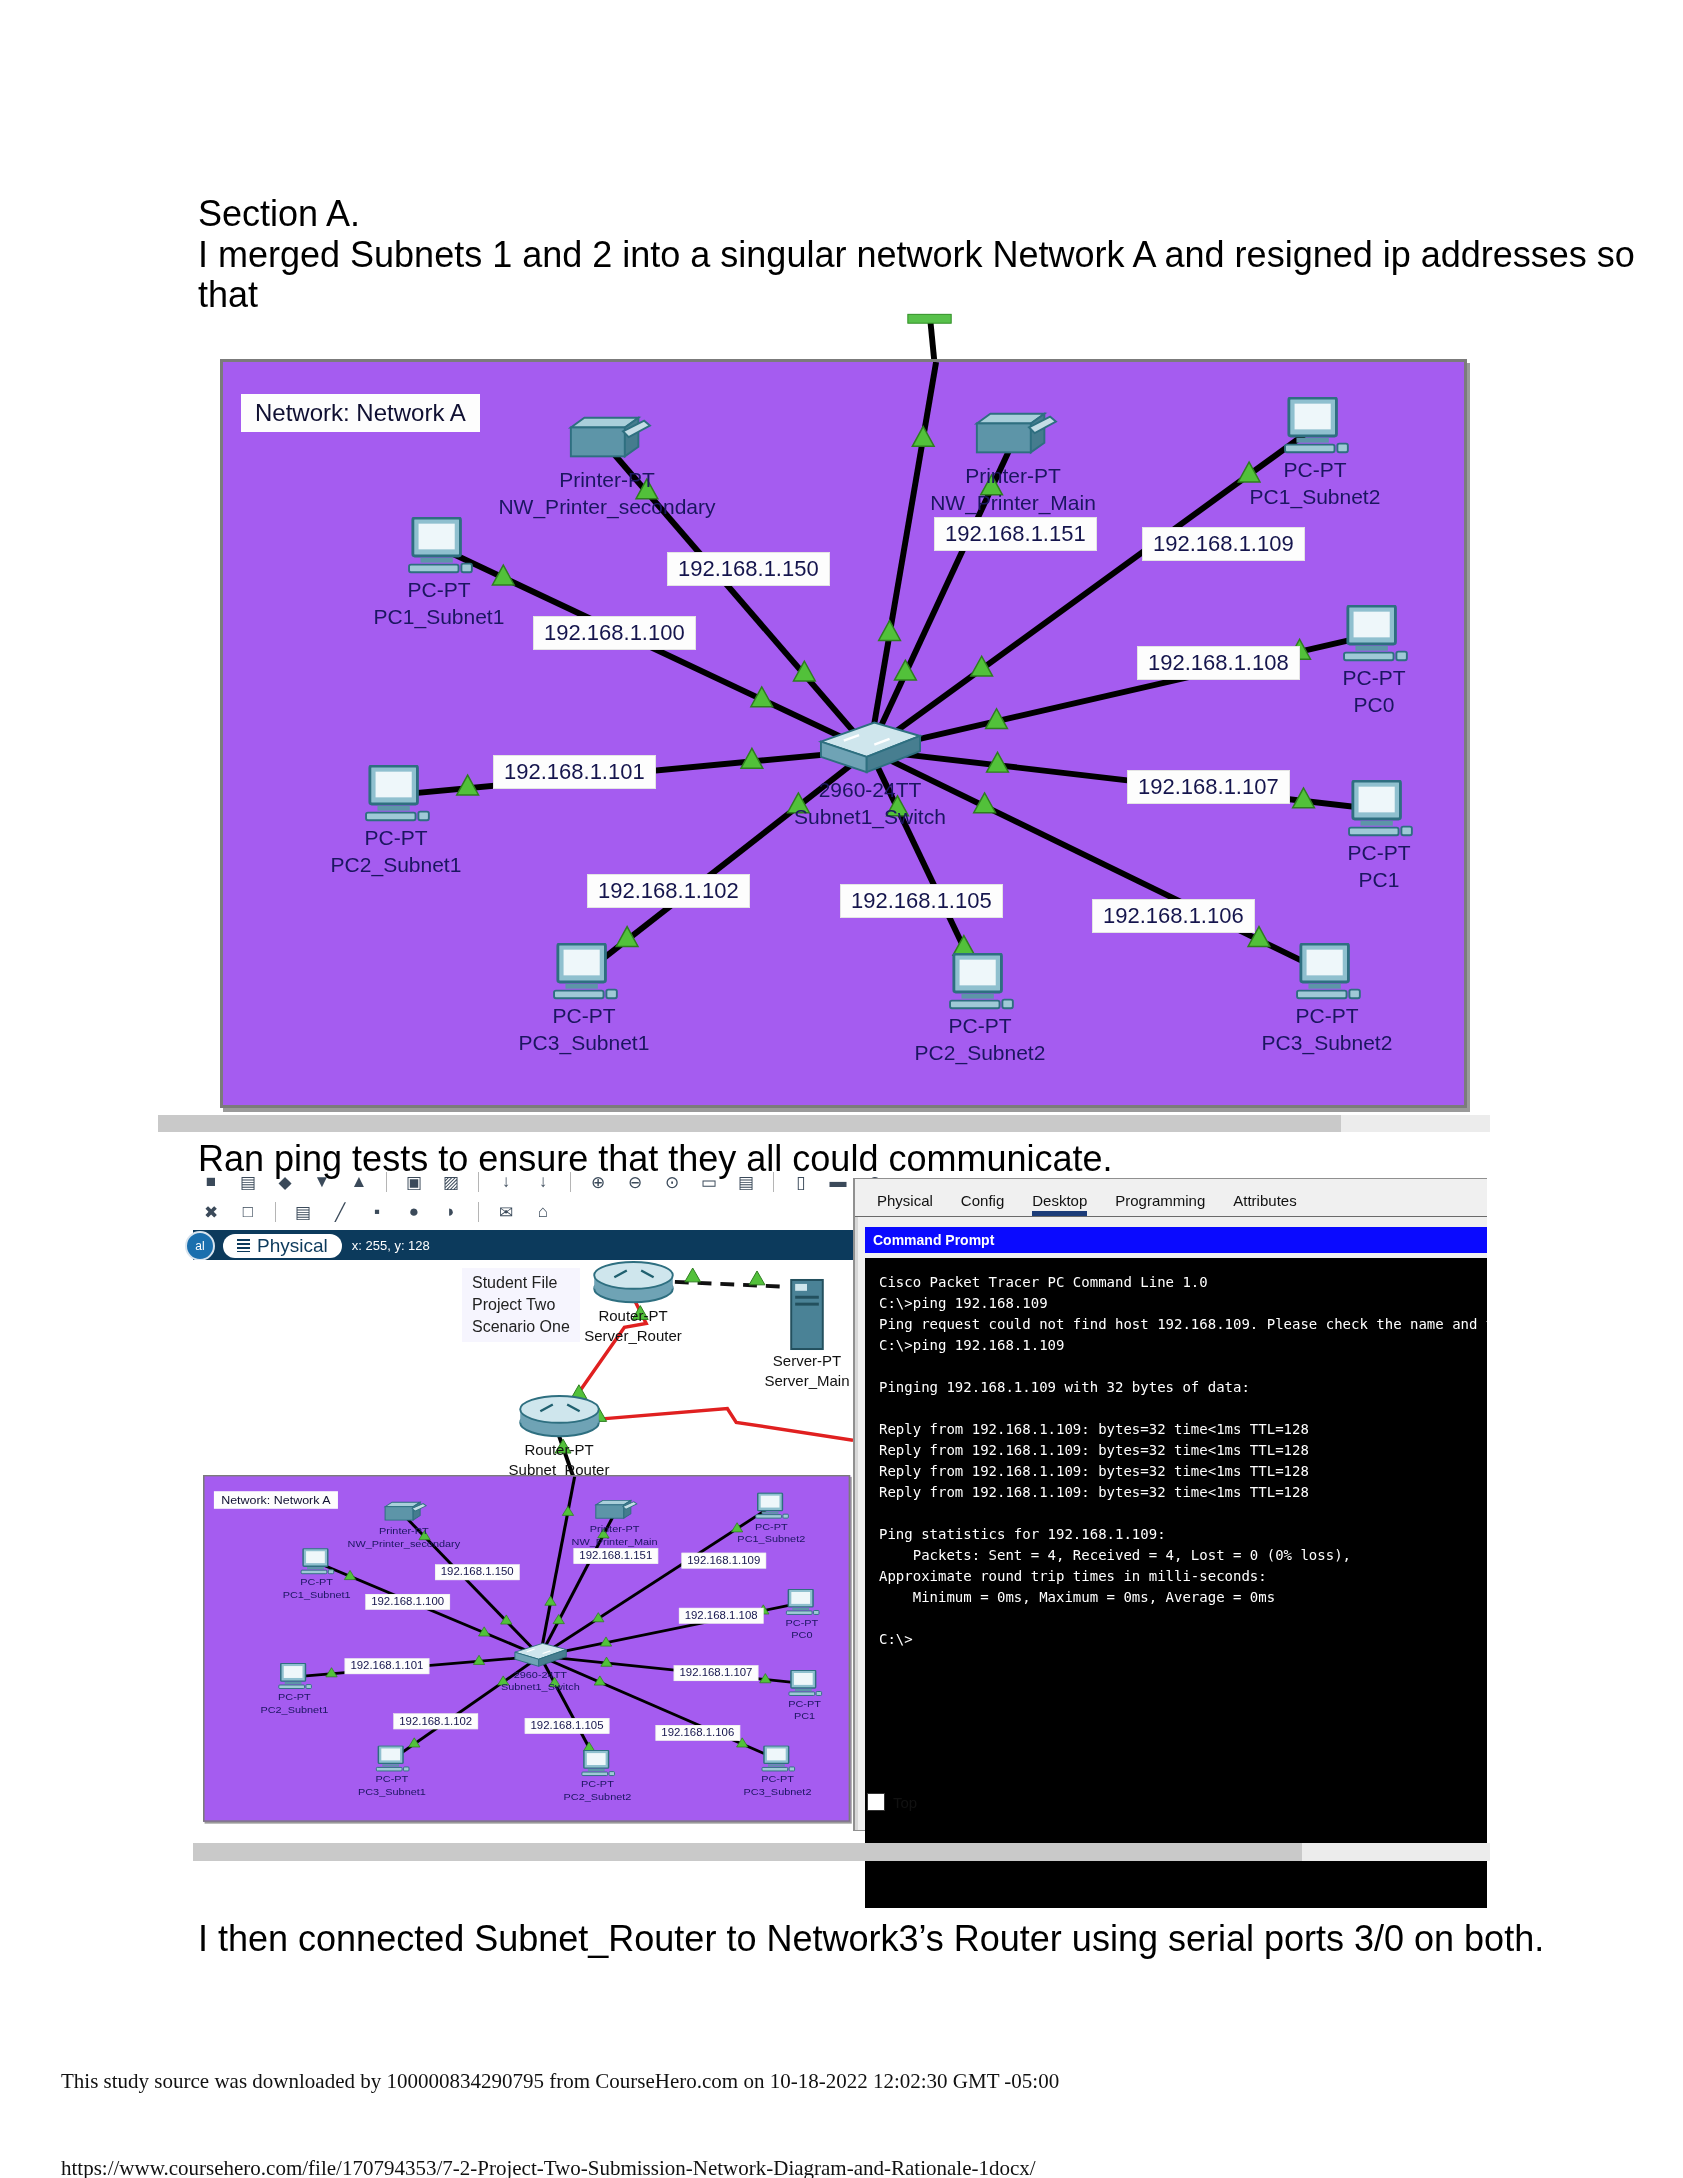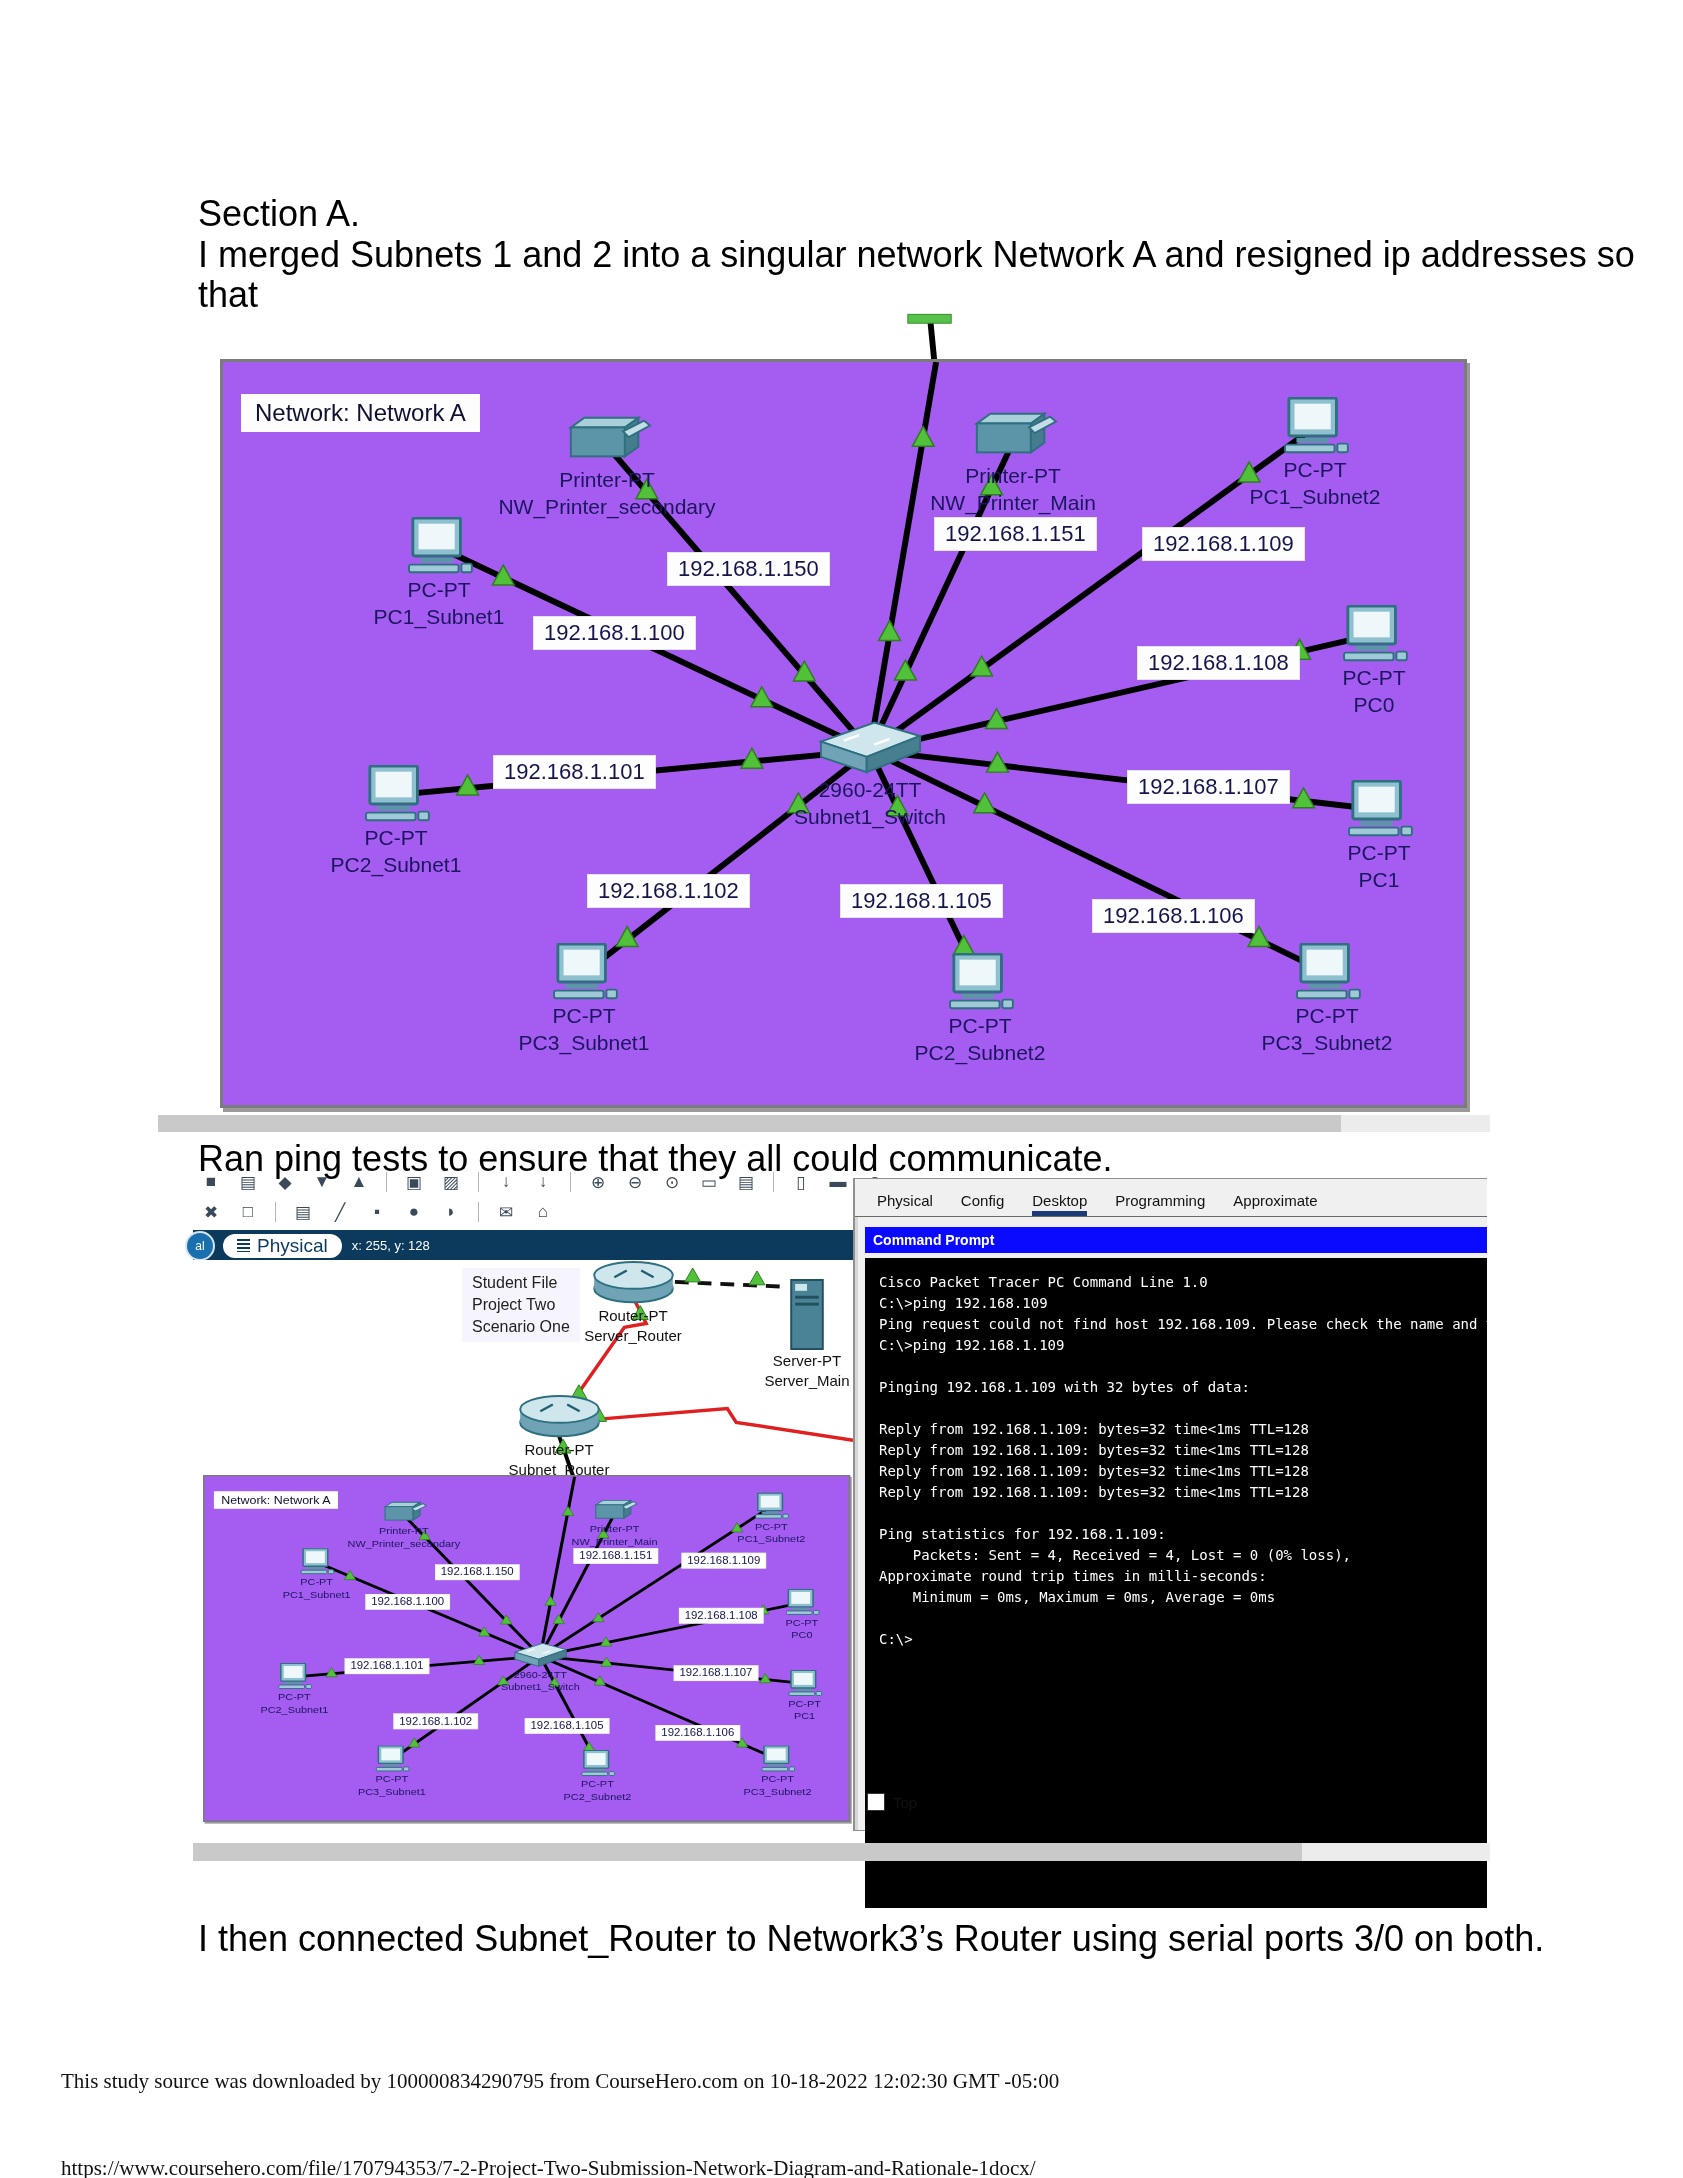--- a/index.html
+++ b/index.html
@@ -538,21 +538,21 @@
       <div class="ip-label" style="left:869px;top:537px;">192.168.1.106</div>
     </div>
     </div>
 
   <div class="pc-win">
     <div class="tab-strip">
       <span class="tab">Physical</span>
       <span class="tab">Config</span>
       <span class="tab active">Desktop</span>
       <span class="tab">Programming</span>
-      <span class="tab">Approximate</span>
+      <span class="tab">Attributes</span>
     </div>
     <div class="cmd-titlebar">Command Prompt</div>
     <div class="terminal">
       <pre>Cisco Packet Tracer PC Command Line 1.0
 C:\&gt;ping 192.168.109
 Ping request could not find host 192.168.109. Please check the name and try again.
 C:\&gt;ping 192.168.1.109
 
 Pinging 192.168.1.109 with 32 bytes of data:
 

